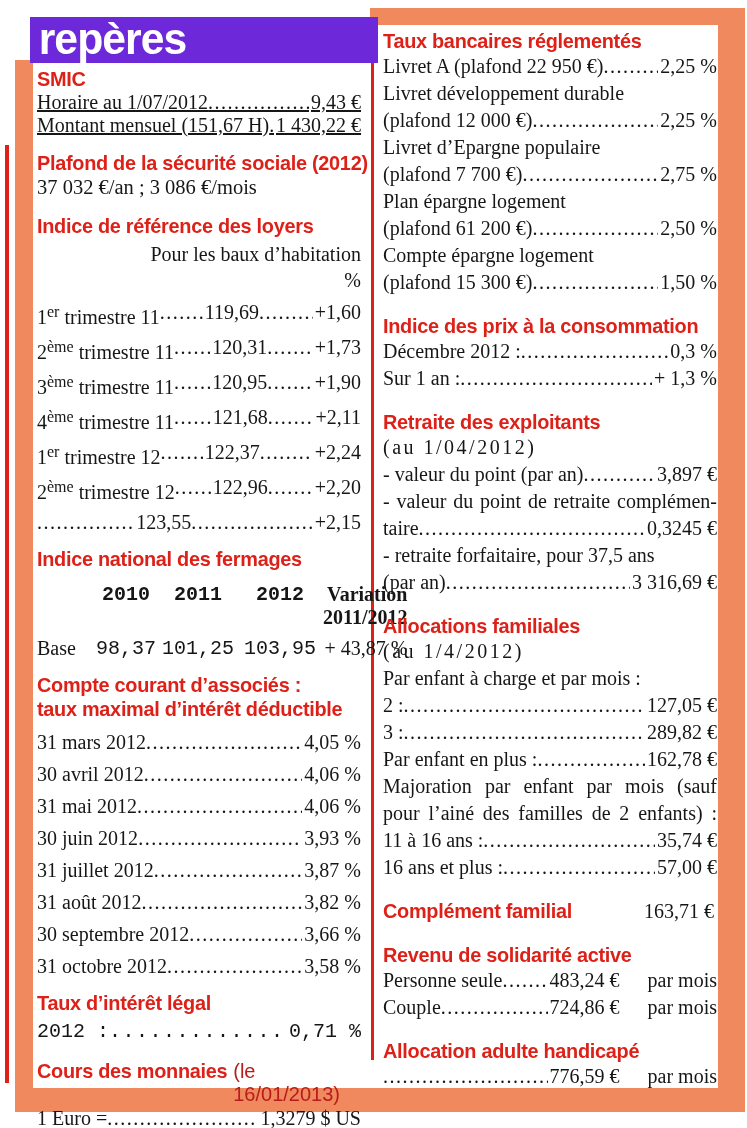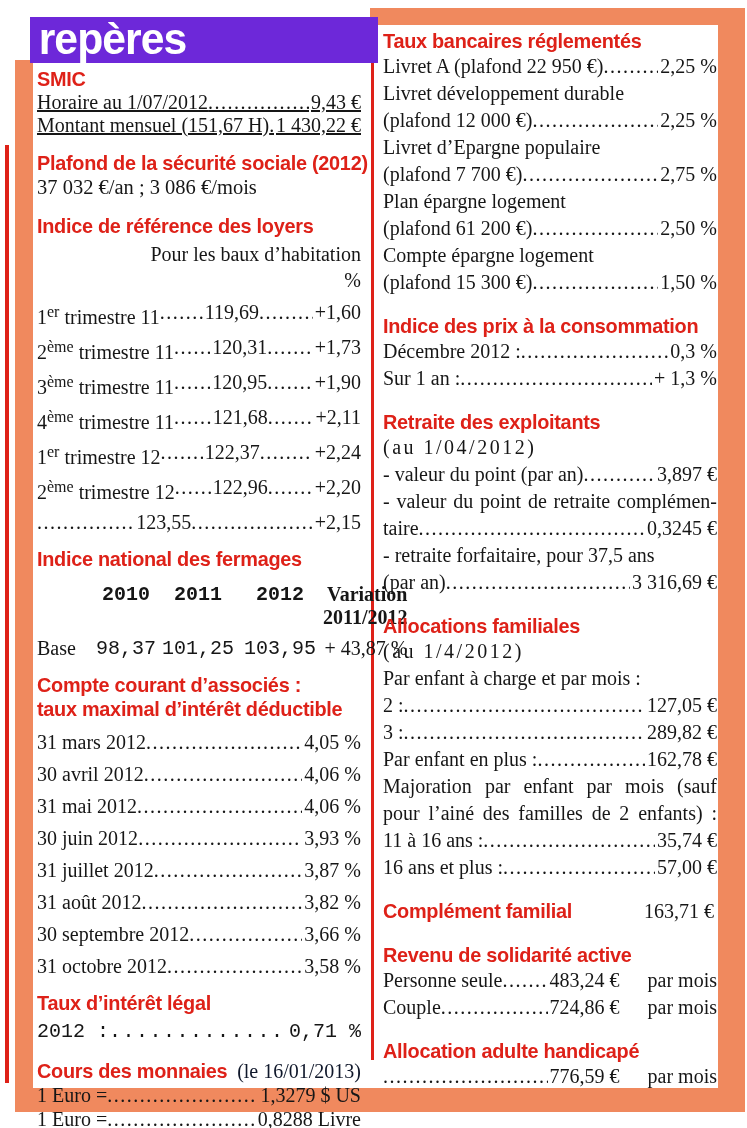--- a/index.html
+++ b/index.html
@@ -55,21 +55,21 @@
   .trow{margin-top:8px;line-height:22px;}
   .fermg{display:grid;grid-template-columns:56px 66px 78px 86px 1fr;margin-top:12px;}
   .fermg .c{text-align:center;font-family:Liberation Mono, monospace;}
   .fermg .r{text-align:right;}
   .fermg .bold{font-weight:bold;}
   .fermg .vrow{margin-top:8px;}
   .sec-compte .hh{line-height:24px;}
   .sec-compte .row{margin-top:10px;line-height:22px;}
   .sec-legal .row{margin-top:4px;line-height:26px;font-family:Liberation Mono, monospace;}
   .monn-head{display:flex;align-items:baseline;}
-  .monn-date{margin-left:auto;font-family:Liberation Serif, serif;color:#0f172a;}
+  .monn-date{margin-left:auto;font-family:Liberation Sans, sans-serif;color:#b91c1c;}
   .sec-monnaies .row{line-height:24px;}
   .sec-monnaies{margin-bottom:0;}
 
   
   .col-right .sec{margin-bottom:17px;}
   .just{text-align:justify;text-align-last:justify;}
   .spaced{letter-spacing:2.5px;}
   .comp-row{display:flex;align-items:flex-start;margin:6px 0 4px 0;}
   .comp-row .vl{margin-left:auto;margin-right:3px;}
   .sfx{margin-left:28px;white-space:nowrap;}

